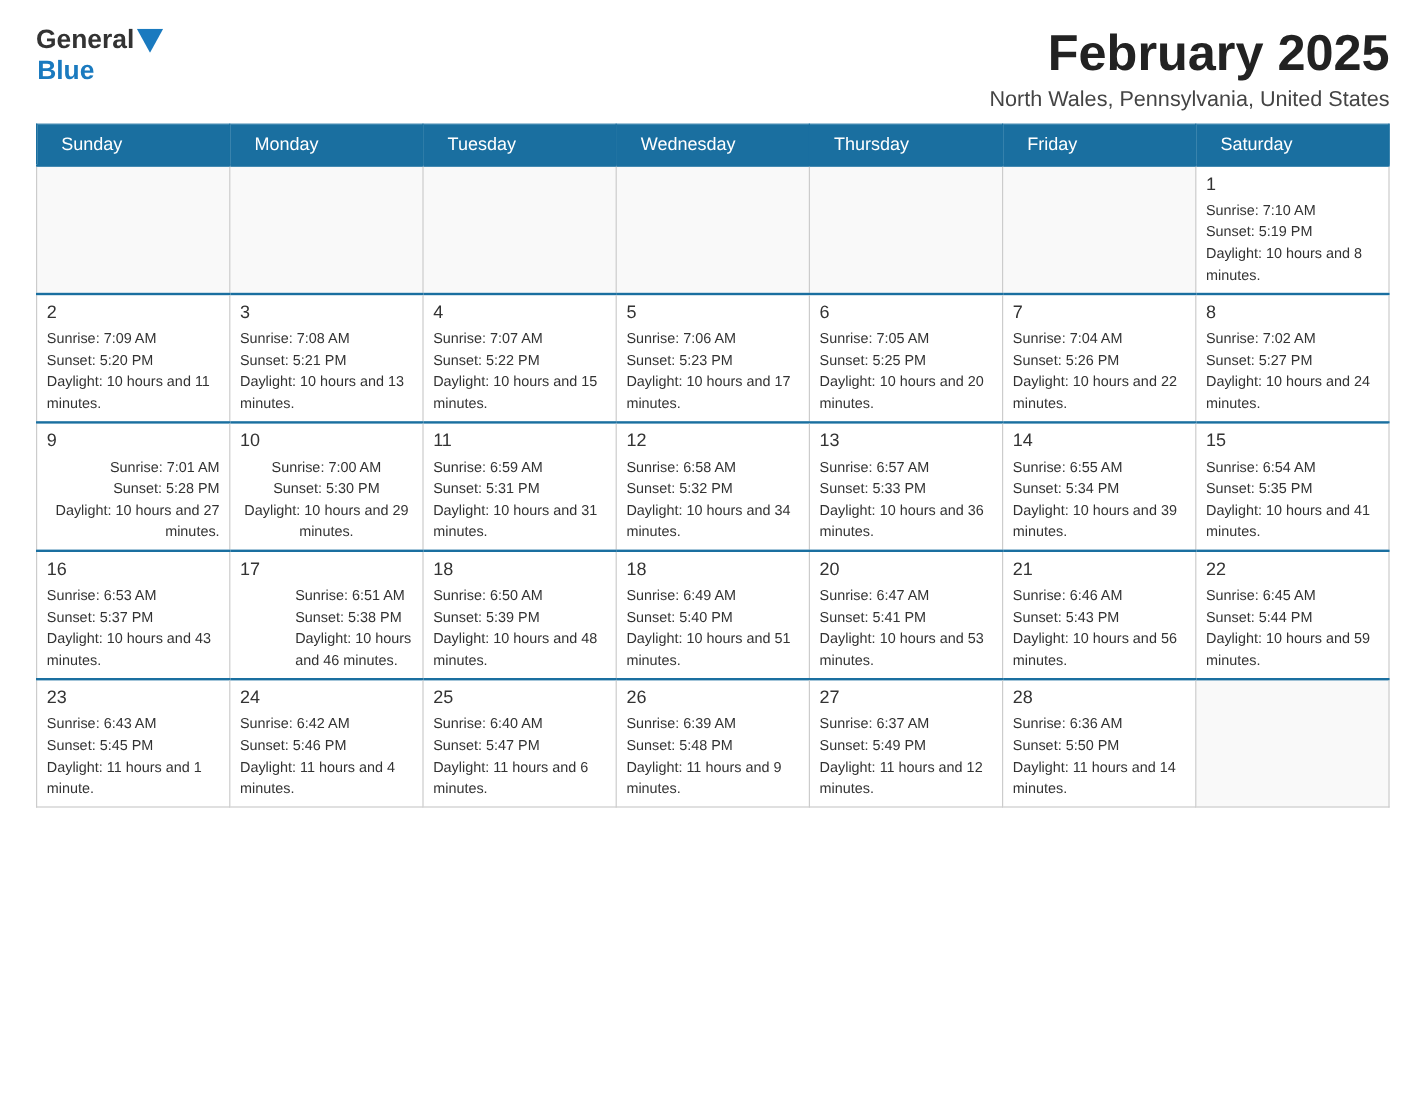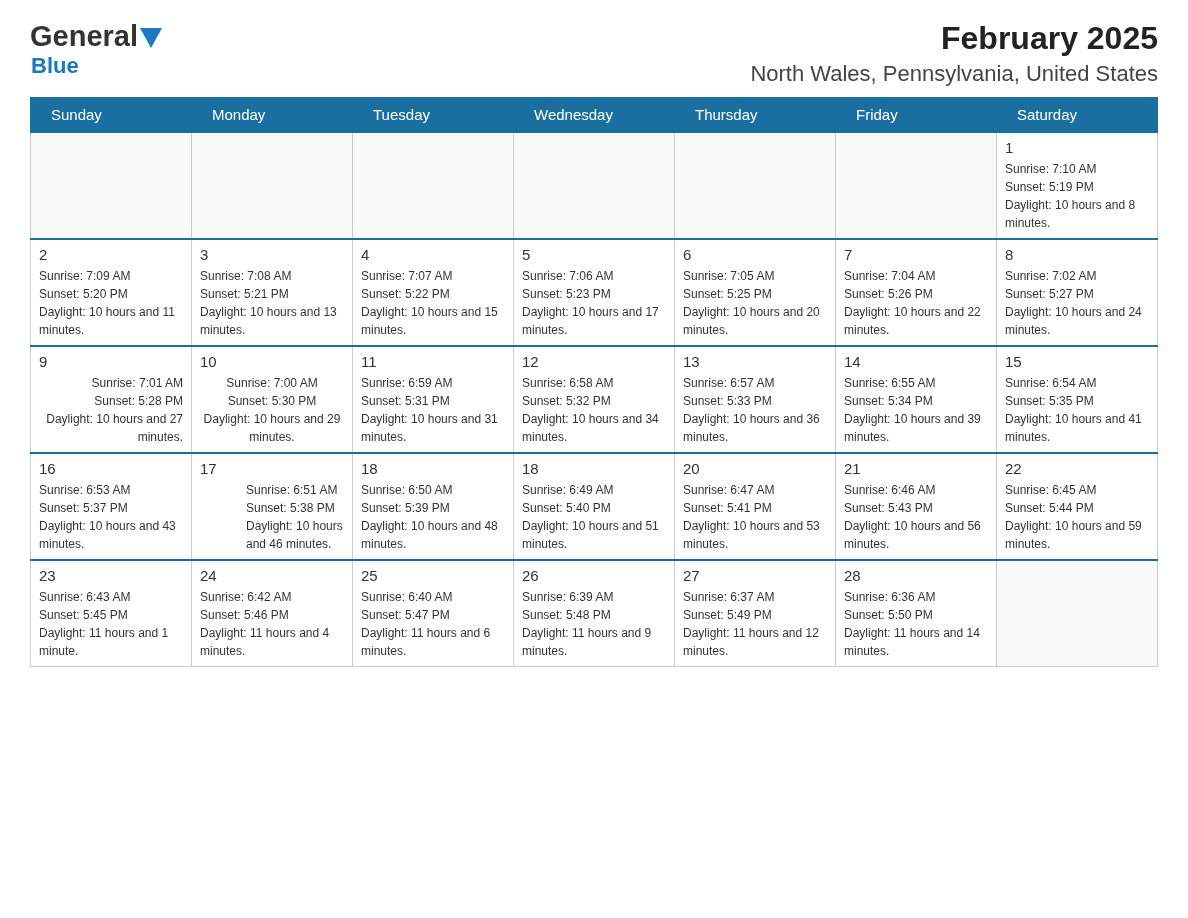--- a/index.html
+++ b/index.html
@@ -10,39 +10,39 @@
       width: 1188px;
       min-height: 918px;
     }
     .header {
       display: flex;
       justify-content: space-between;
       align-items: flex-start;
       margin-bottom: 10px;
     }
     .logo-text-general {
-      font-size: 29px;
+      font-size: 22px;
       font-weight: bold;
       color: #333;
     }
     .logo-text-blue {
       font-size: 22px;
       font-weight: bold;
       color: #1a7abf;
     }
     .title-section {
       text-align: right;
     }
     .month-title {
-      font-size: 32px;
+      font-size: 42px;
       font-weight: bold;
       color: #222;
     }
     .location-title {
-      font-size: 22px;
+      font-size: 18px;
       color: #444;
       margin-top: 4px;
     }
     .calendar {
       width: 100%;
       border-collapse: collapse;
       margin-top: 10px;
     }
     .calendar thead th {
       background-color: #1a6fa0;

